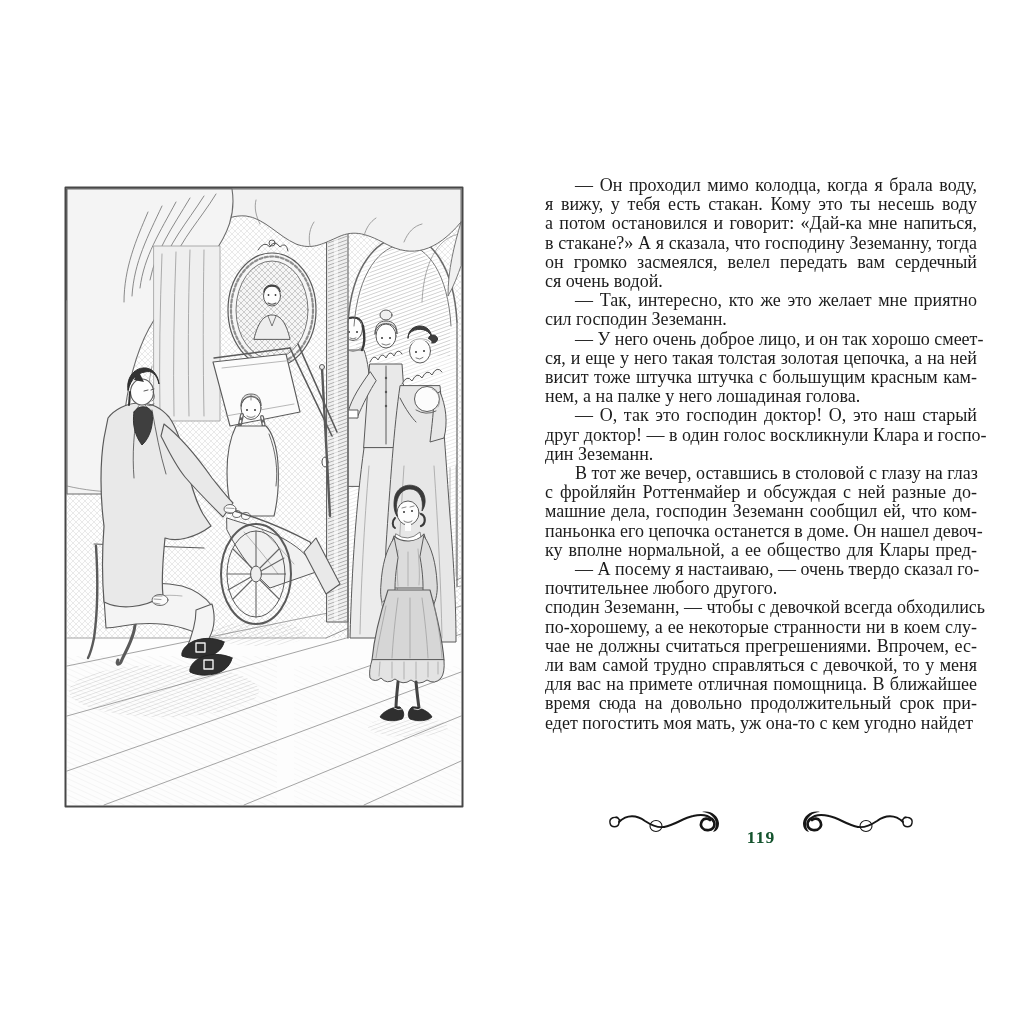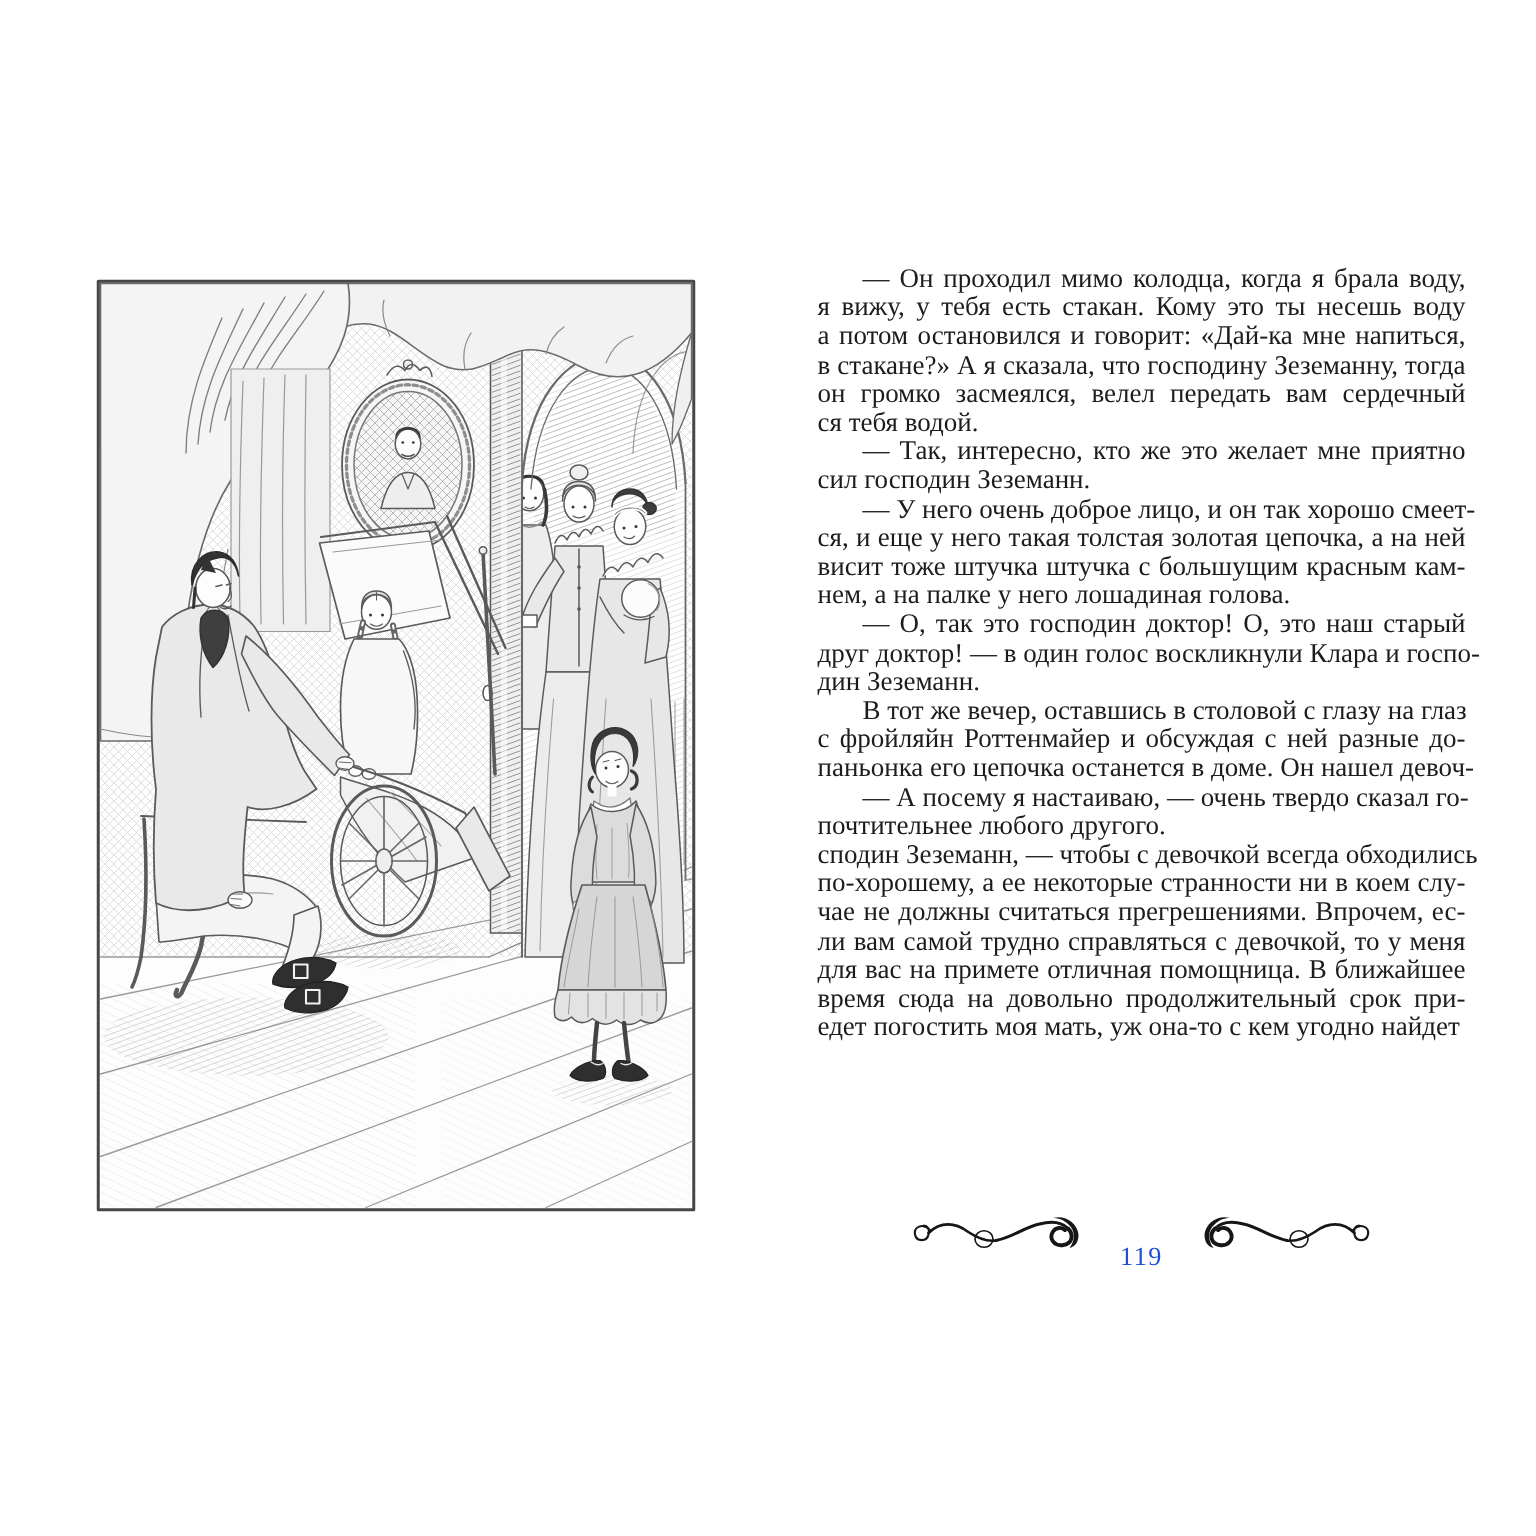--- a/index.html
+++ b/index.html
@@ -7,21 +7,21 @@
         font-family:"Liberation Serif",serif;}
   .illustration{position:absolute;left:64px;top:186px;width:400px;height:622px;}
   .illustration svg{display:block;width:100%;height:100%;}
   .text-column{position:absolute;left:545px;top:176px;width:432px;
        font-size:18px;line-height:19.2px;color:#1c1c1c;}
   .tline{text-align:justify;text-align-last:justify;white-space:nowrap;}
   .tline.last{text-align-last:left;white-space:normal;}
   .tline.first{text-indent:30px;}
   .footer{position:absolute;left:545px;top:803px;width:432px;height:36px;
        display:flex;align-items:center;justify-content:center;gap:22px;}
-  .page-number{font-weight:normal;font-size:17.5px;color:#1d4ed8;letter-spacing:1px;margin-top:32px;}
+  .page-number{font-weight:bold;font-size:17.5px;color:#14532d;letter-spacing:1px;margin-top:32px;}
   .flourish{width:118px;height:30px;}
   .flourish.right{transform:scaleX(-1);}
 </style>
 </head>
 <body>
 
 <div class="page">
 
   <div class="illustration">
     <svg viewBox="0 0 400 622" xmlns="http://www.w3.org/2000/svg">
@@ -287,33 +287,35 @@
       </g>
     </svg>
   </div>
 
   <div class="text-column">
       <div class="tline first">— Он проходил мимо колодца, когда я брала воду,</div>
       <div class="tline">я вижу, у тебя есть стакан. Кому это ты несешь воду</div>
       <div class="tline">а потом остановился и говорит: «Дай-ка мне напиться,</div>
       <div class="tline">в стакане?» А я сказала, что господину Зеземанну, тогда</div>
       <div class="tline">он громко засмеялся, велел передать вам сердечный</div>
-      <div class="tline last">ся тебя водой.</div>
+      <div class="tline last">ся очень водой.</div>
       <div class="tline first">— Так, интересно, кто же это желает мне приятно</div>
       <div class="tline last">сил господин Зеземанн.</div>
       <div class="tline first">— У него очень доброе лицо, и он так хорошо смеет-</div>
       <div class="tline">ся, и еще у него такая толстая золотая цепочка, а на ней</div>
       <div class="tline">висит тоже штучка штучка с большущим красным кам-</div>
       <div class="tline last">нем, а на палке у него лошадиная голова.</div>
       <div class="tline first">— О, так это господин доктор! О, это наш старый</div>
       <div class="tline">друг доктор! — в один голос воскликнули Клара и госпо-</div>
       <div class="tline last">дин Зеземанн.</div>
       <div class="tline first">В тот же вечер, оставшись в столовой с глазу на глаз</div>
       <div class="tline">с фройляйн Роттенмайер и обсуждая с ней разные до-</div>
+      <div class="tline">машние дела, господин Зеземанн сообщил ей, что ком-</div>
       <div class="tline">паньонка его цепочка останется в доме. Он нашел девоч-</div>
+      <div class="tline">ку вполне нормальной, а ее общество для Клары пред-</div>
       <div class="tline first">— А посему я настаиваю, — очень твердо сказал го-</div>
       <div class="tline last">почтительнее любого другого.</div>
       <div class="tline">сподин Зеземанн, — чтобы с девочкой всегда обходились</div>
       <div class="tline">по-хорошему, а ее некоторые странности ни в коем слу-</div>
       <div class="tline">чае не должны считаться прегрешениями. Впрочем, ес-</div>
       <div class="tline">ли вам самой трудно справляться с девочкой, то у меня</div>
       <div class="tline">для вас на примете отличная помощница. В ближайшее</div>
       <div class="tline">время сюда на довольно продолжительный срок при-</div>
       <div class="tline last">едет погостить моя мать, уж она-то с кем угодно найдет</div>
     </div>

